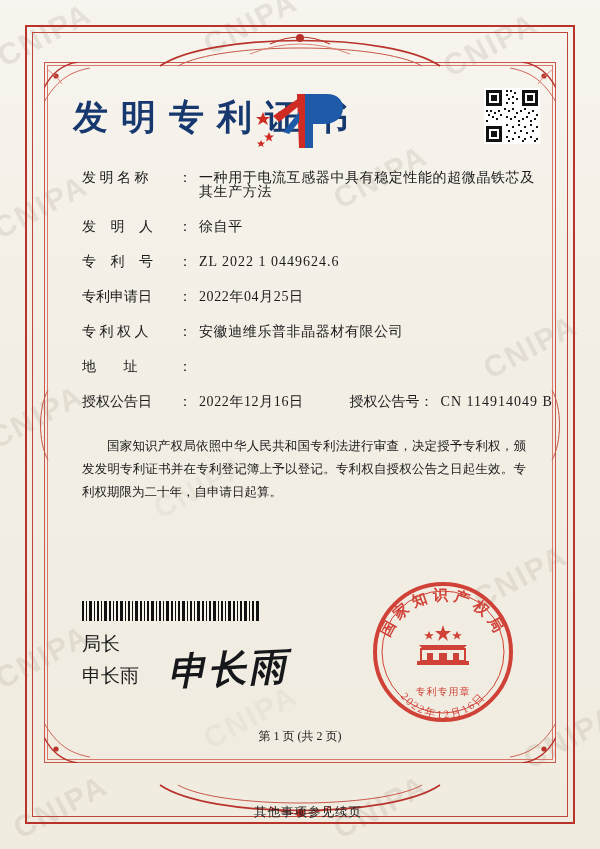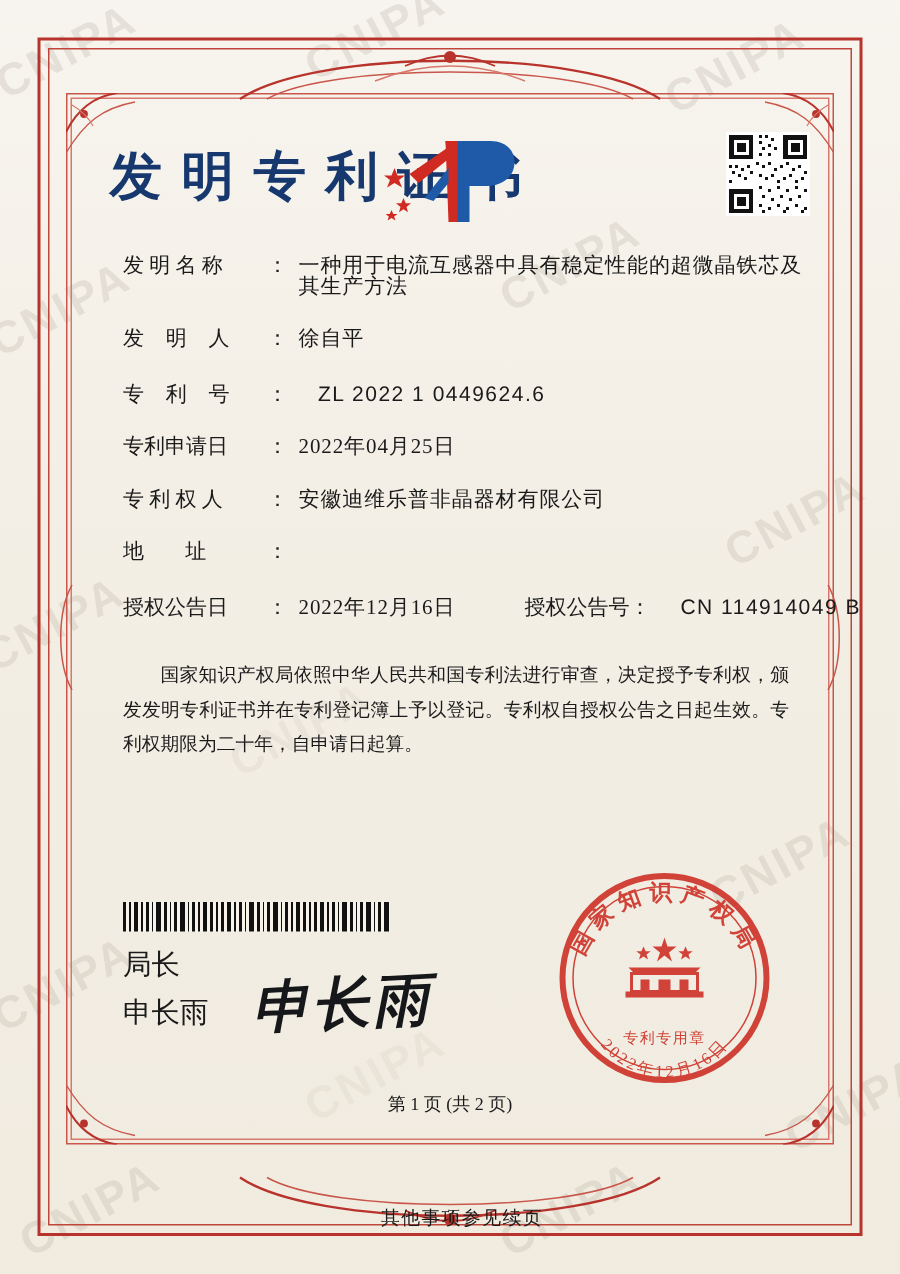--- a/index.html
+++ b/index.html
@@ -111,21 +111,21 @@
     letter-spacing:0px;
     white-space:nowrap;
   }
   .flabel.sp1{letter-spacing:5.5px;}
   .flabel.sp2{letter-spacing:12px;}
   .fcolon{flex:0 0 auto;margin-right:7px;}
   .fvalue{
     flex:1 1 auto;
     letter-spacing:0.6px;
   }
-  .fvalue.mono{font-family:Liberation Sans, sans-serif;letter-spacing:1px;margin-left:13px;}
+  .fvalue.mono{font-family:Liberation Serif, serif;letter-spacing:1px;}
   .frow.two .fvalue{flex:0 0 auto;}
   .second-label{
     margin-left:46px;
     white-space:nowrap;
   }
   .para{
     margin-top:26px;
     font-size:12.5px;
     line-height:1.85;
     color:#1a1a1a;

